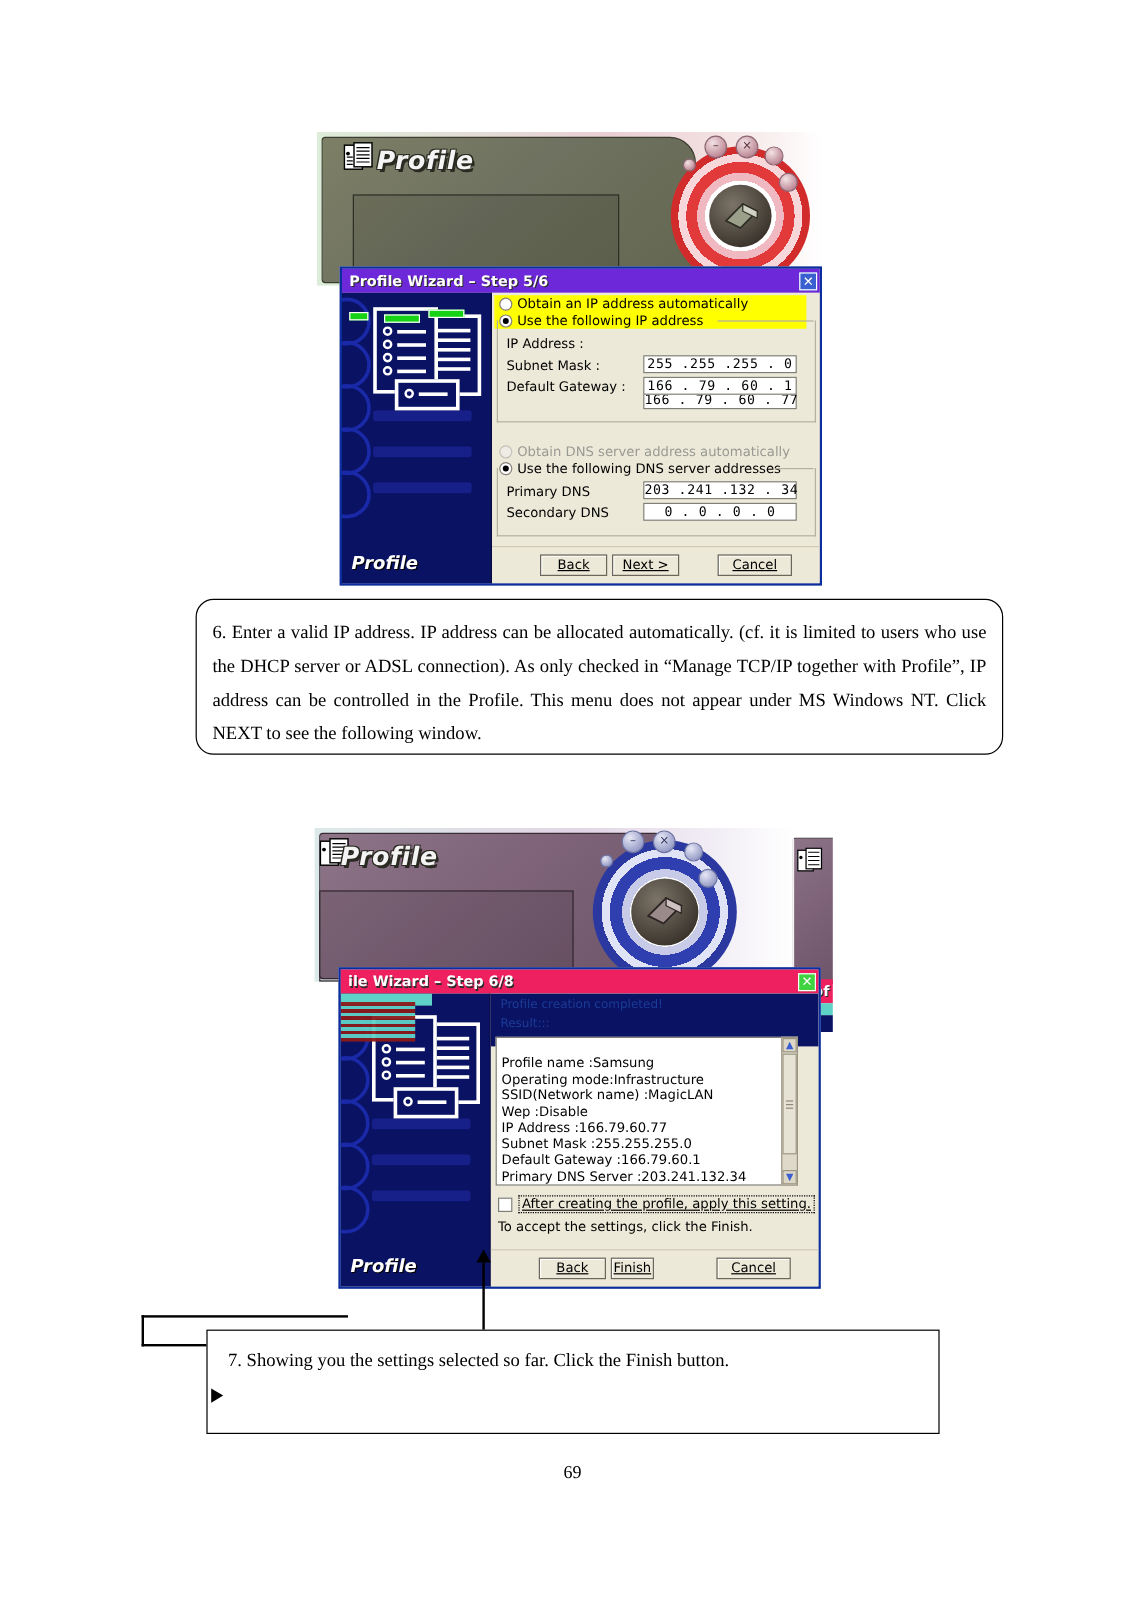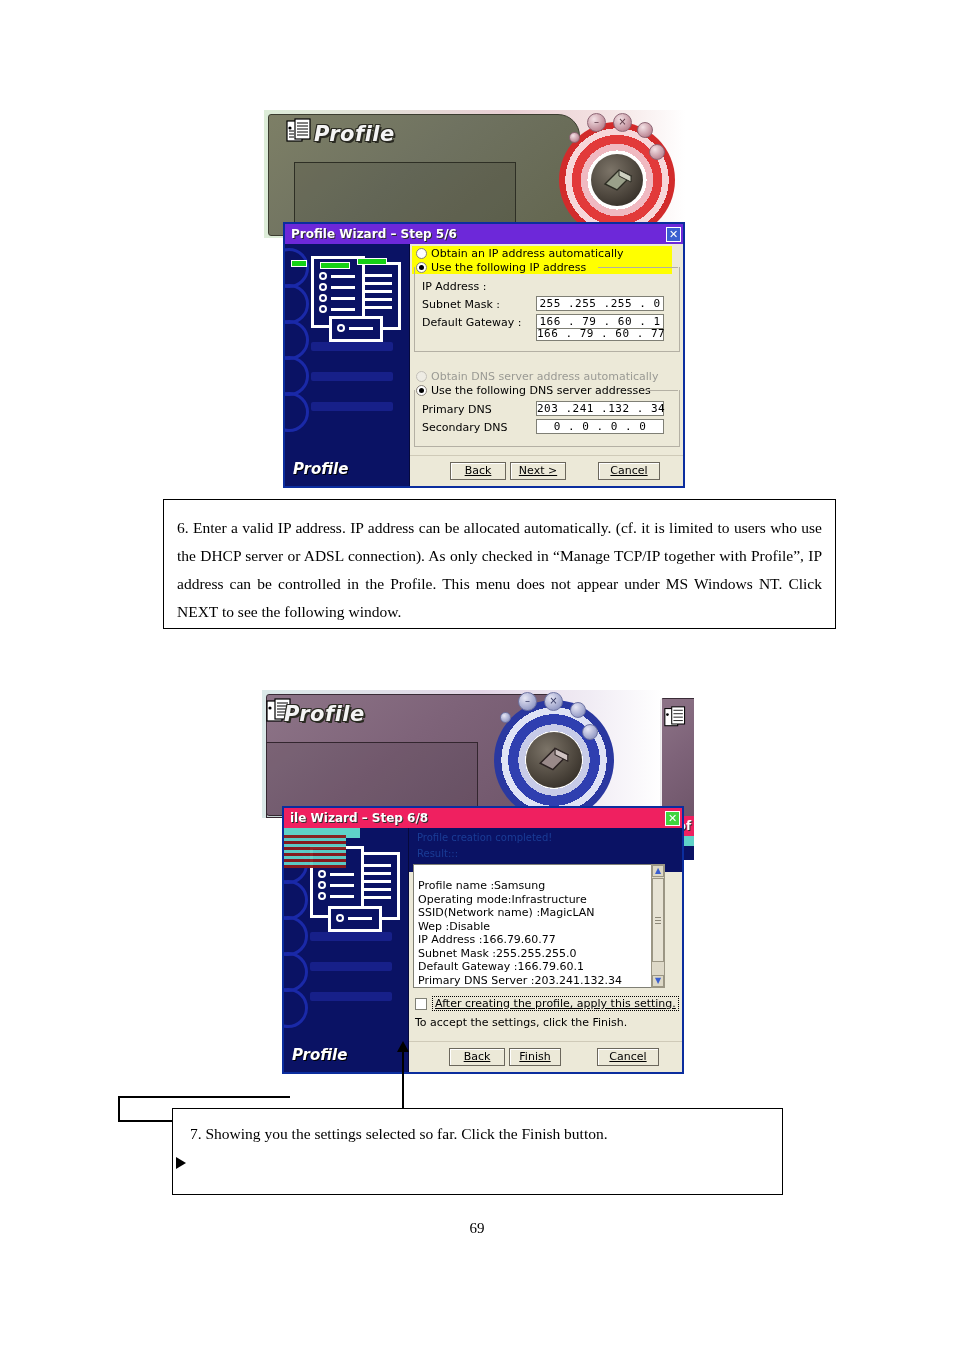--- a/index.html
+++ b/index.html
@@ -593,21 +593,21 @@
           <div class="wbtn" style="left:40px; width:56px;"><u>Back</u></div>
           <div class="wbtn" style="left:100px; width:56px;"><u>Next &gt;</u></div>
           <div class="wbtn" style="left:188px; width:62px;"><u>Cancel</u></div>
         </div>
 
       </div>
     </div>
   </div>
 </div>
 
-<div class="caption-box" style="left:163px; top:499px; width:673px; height:130px;">
+<div class="caption-box" style="left:163px; top:499px; width:673px; height:130px;border-radius:15px;">
   <div class="caption-text" style="padding:14px 13px 0 13px;">6. Enter a valid IP address. IP address can be allocated automatically. (cf. it is limited to users who use the DHCP server or ADSL connection). As only checked in “Manage TCP/IP together with Profile”, IP address can be controlled in the Profile. This menu does not appear under MS Windows NT. Click NEXT to see the following window.</div>
 </div>
 
 <div id="figure-two">
 
   <div class="peek-win" style="left:398px; top:8px; width:34px; height:162px;">
     <div class="skin-body purple" style="left:0;top:0;width:40px;height:120px;border-radius:3px;"></div>
     <svg style="position:absolute;left:4px;top:8px;" width="24" height="24" viewBox="0 0 28 28">
       <rect x="1" y="3" width="15" height="20" fill="#ffffff" stroke="#000" stroke-width="1.2"></rect>
       <rect x="9" y="1" width="15" height="20" fill="#ffffff" stroke="#000" stroke-width="1.2"></rect>
@@ -736,21 +736,21 @@
 
         <div class="chk-row" style="left:6px; top:168px;">
           <span class="chkbox"></span>
           <span class="chk-label">After creating the profile, apply this setting.</span>
         </div>
 
         <div class="plain-note" style="left:6px; top:188px;">To accept the settings, click the Finish.</div>
 
         <div class="wiz-footer">
           <div class="wbtn" style="left:40px; width:56px;"><u>Back</u></div>
-          <div class="wbtn" style="left:100px; width:52px;"><u>Finish</u></div>
+          <div class="wbtn" style="left:100px; width:36px;"><u>Finish</u></div>
           <div class="wbtn" style="left:188px; width:62px;"><u>Cancel</u></div>
         </div>
 
       </div>
     </div>
   </div>
 </div>
 
 <div class="arrow-up" style="left:397px; top:1041px;"></div>
 <div class="conn" style="left:402px; top:1052px; width:1.6px; height:70px;"></div>

